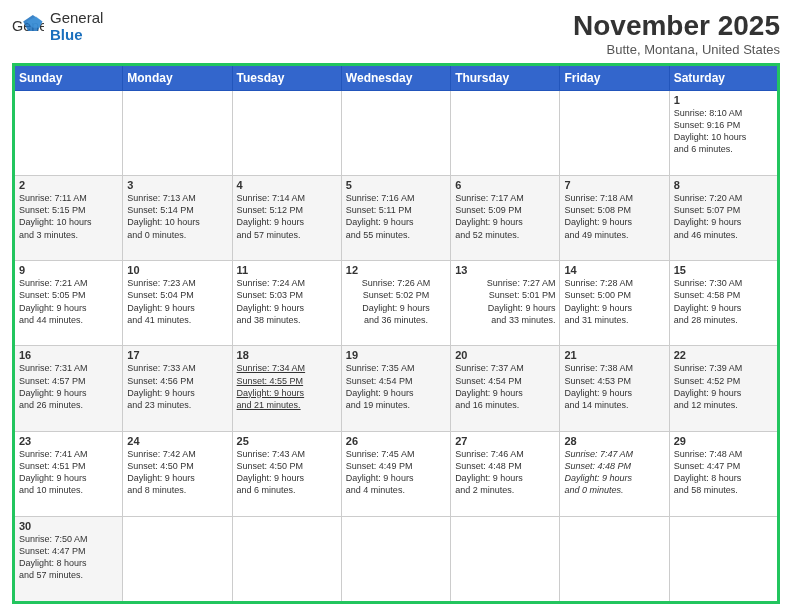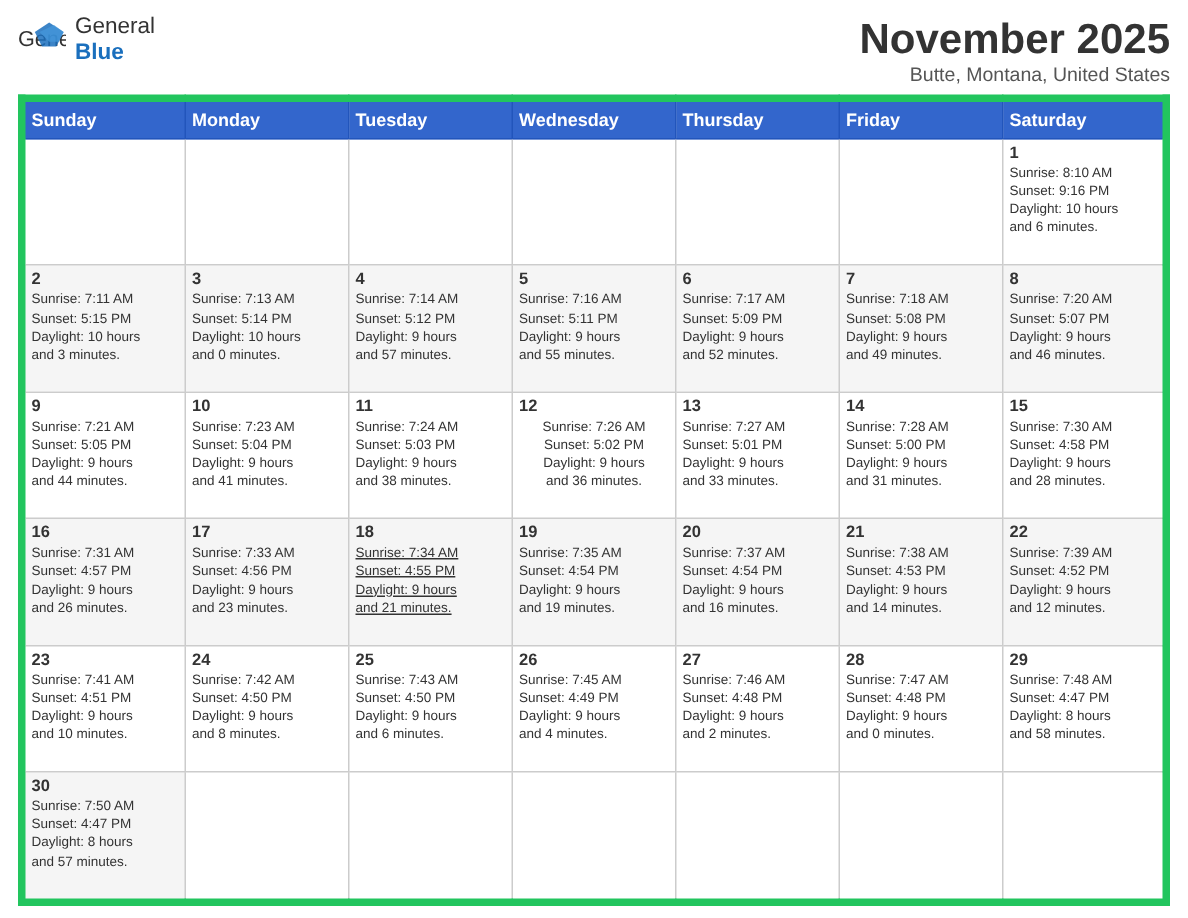--- a/index.html
+++ b/index.html
@@ -39,21 +39,21 @@
       font-size: 28px;
       font-weight: bold;
       color: #333;
     }
     .location {
       font-size: 13px;
       color: #555;
     }
     .calendar {
       flex: 1;
-      border: 5px solid #22c55e;
+      border: 3px solid #22c55e;
       border-collapse: collapse;
       width: 100%;
       table-layout: fixed;
     }
     .calendar th {
       background-color: #3366cc;
       color: #fff;
       font-size: 12px;
       font-weight: bold;
       padding: 5px 4px;
@@ -212,21 +212,21 @@
           </td>
           <td>
             <span class="day-num">12</span>
             <div class="day-info" style="white-space: pre-line; text-align: center;">Sunrise: 7:26 AM
 Sunset: 5:02 PM
 Daylight: 9 hours
 and 36 minutes.</div>
           </td>
           <td>
             <span class="day-num">13</span>
-            <div class="day-info" style="white-space: pre-line;">Sunrise: 7:27 AM
+            <div class="day-info" style="white-space: pre-line; text-align: right;">Sunrise: 7:27 AM
 Sunset: 5:01 PM
 Daylight: 9 hours
 and 33 minutes.</div>
           </td>
           <td>
             <span class="day-num">14</span>
             <div class="day-info" style="white-space: pre-line;">Sunrise: 7:28 AM
 Sunset: 5:00 PM
 Daylight: 9 hours
 and 31 minutes.</div>
@@ -321,21 +321,21 @@
           </td>
           <td>
             <span class="day-num">27</span>
             <div class="day-info" style="white-space: pre-line;">Sunrise: 7:46 AM
 Sunset: 4:48 PM
 Daylight: 9 hours
 and 2 minutes.</div>
           </td>
           <td>
             <span class="day-num">28</span>
-            <div class="day-info" style="white-space: pre-line;">Sunrise: 7:47 AM
+            <div class="day-info" style="white-space: pre-line; font-style: italic;">Sunrise: 7:47 AM
 Sunset: 4:48 PM
 Daylight: 9 hours
 and 0 minutes.</div>
           </td>
           <td>
             <span class="day-num">29</span>
             <div class="day-info" style="white-space: pre-line;">Sunrise: 7:48 AM
 Sunset: 4:47 PM
 Daylight: 8 hours
 and 58 minutes.</div>

